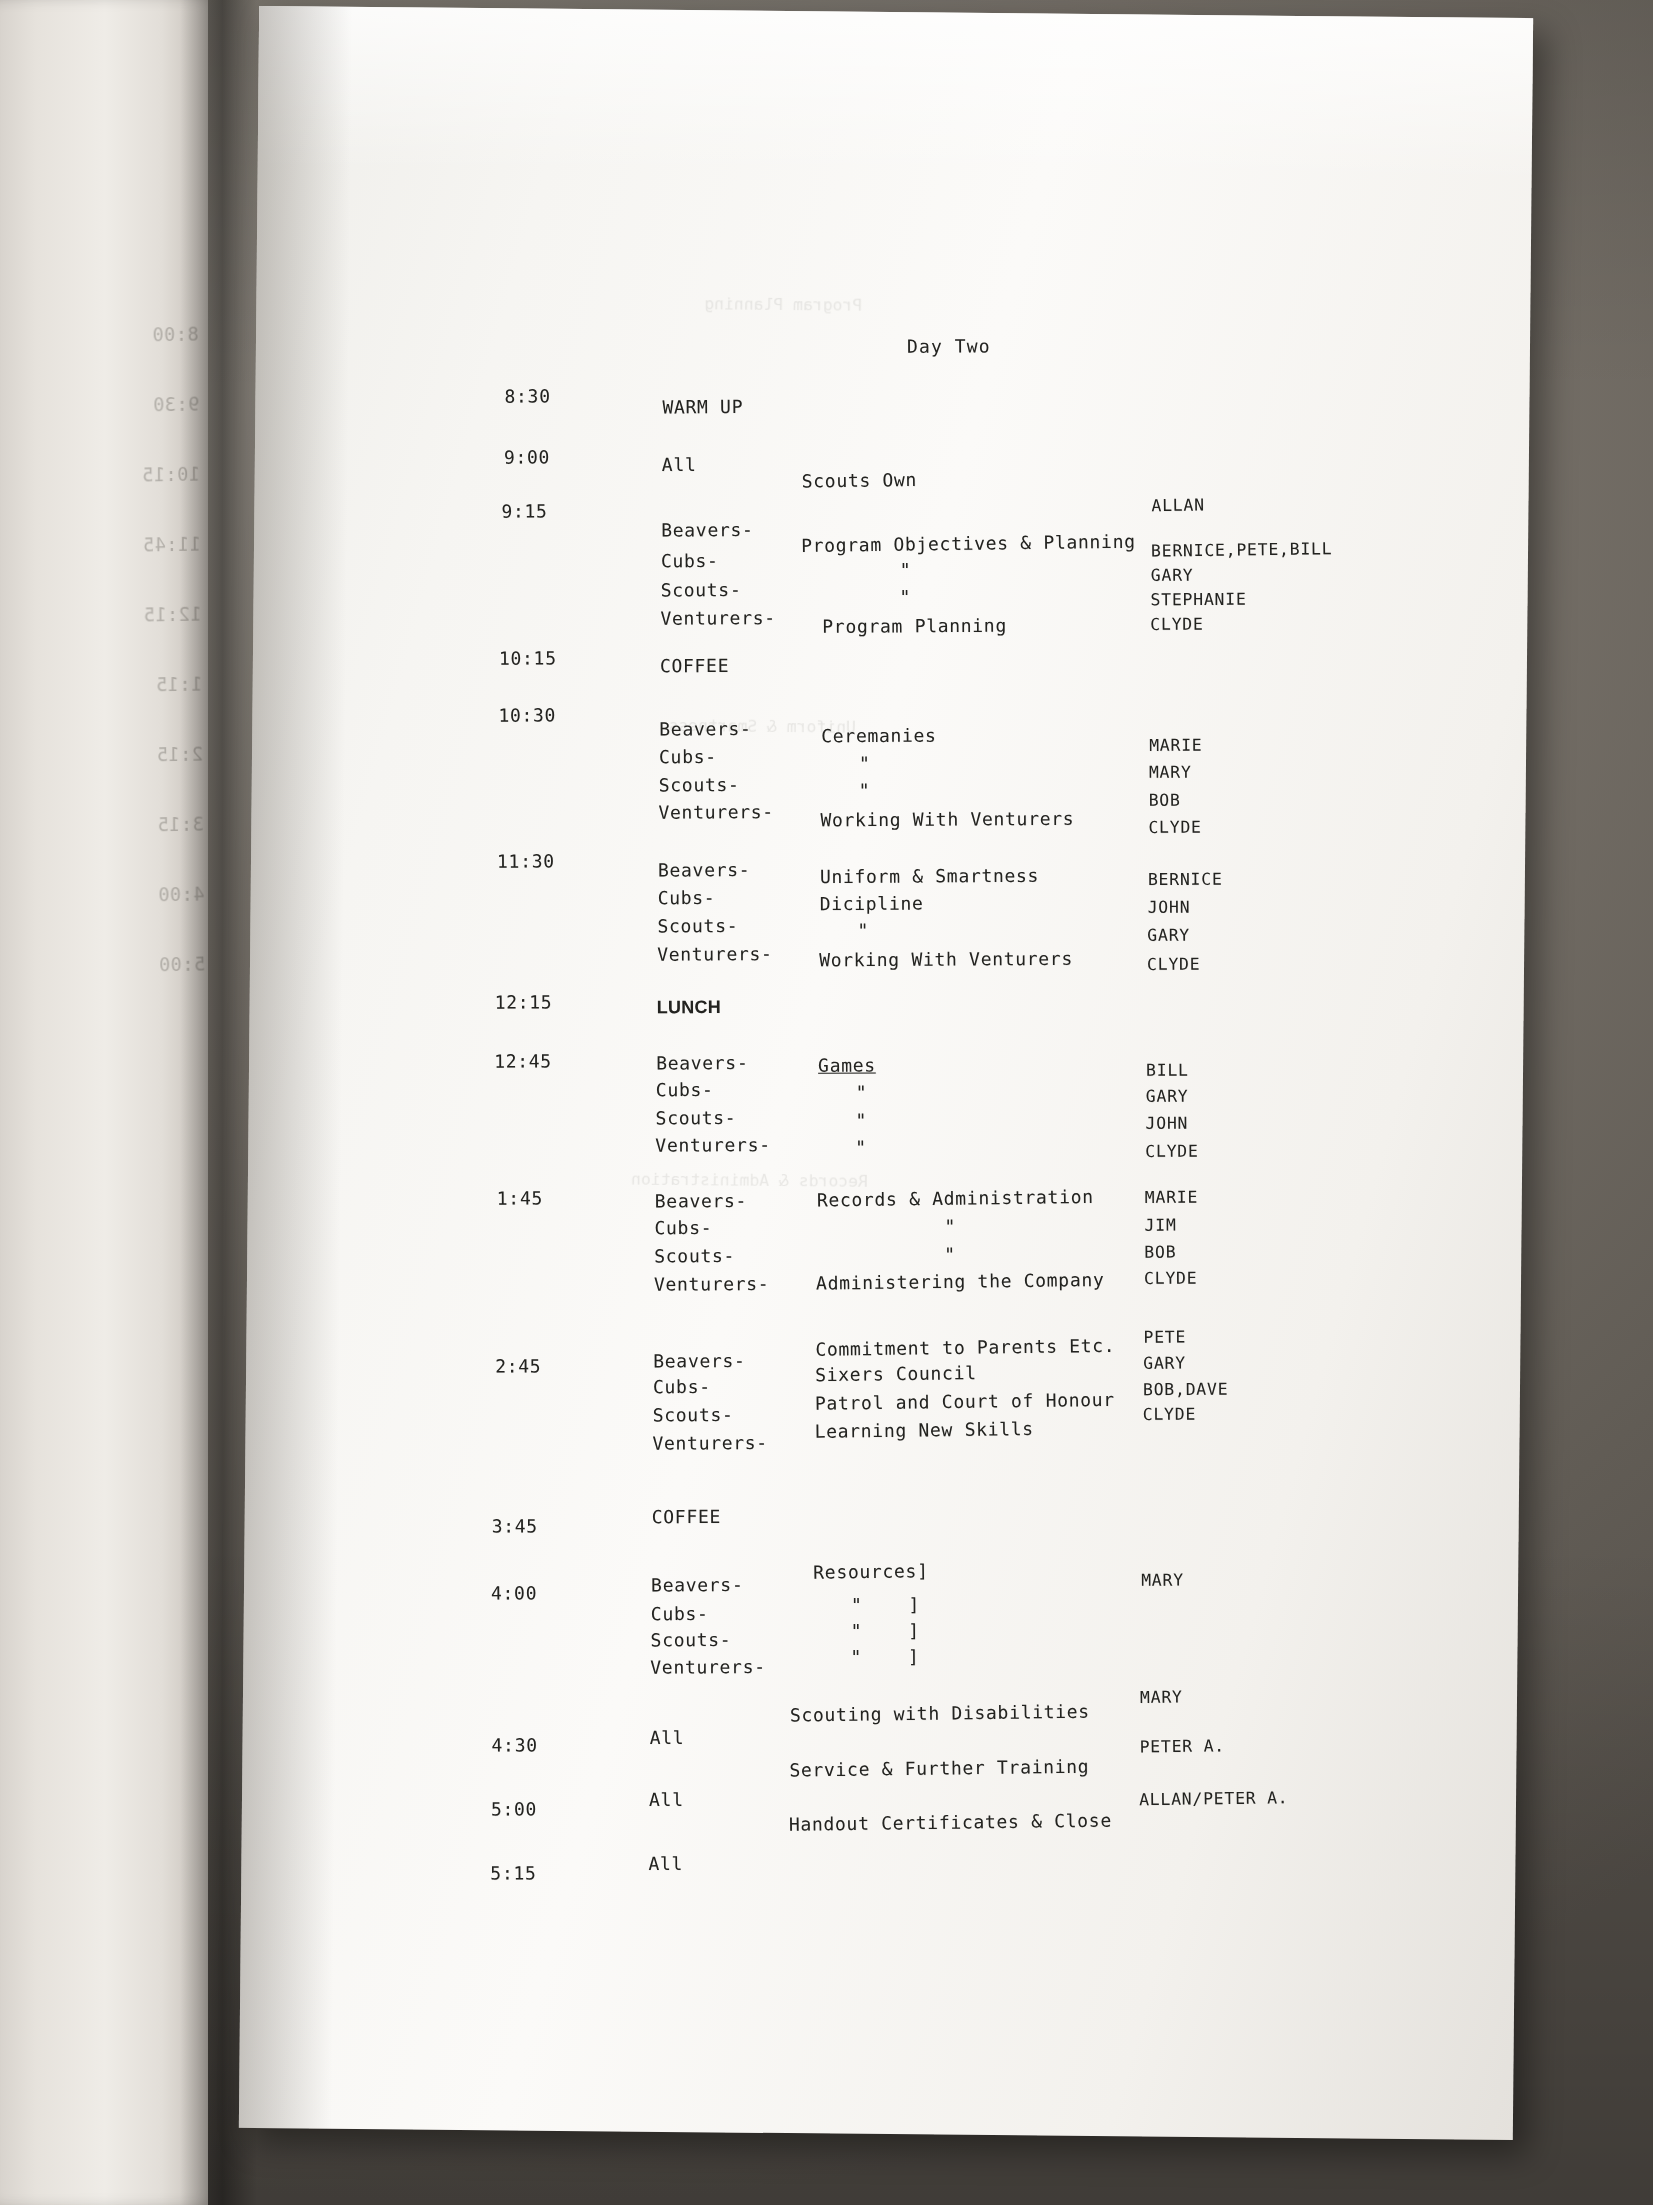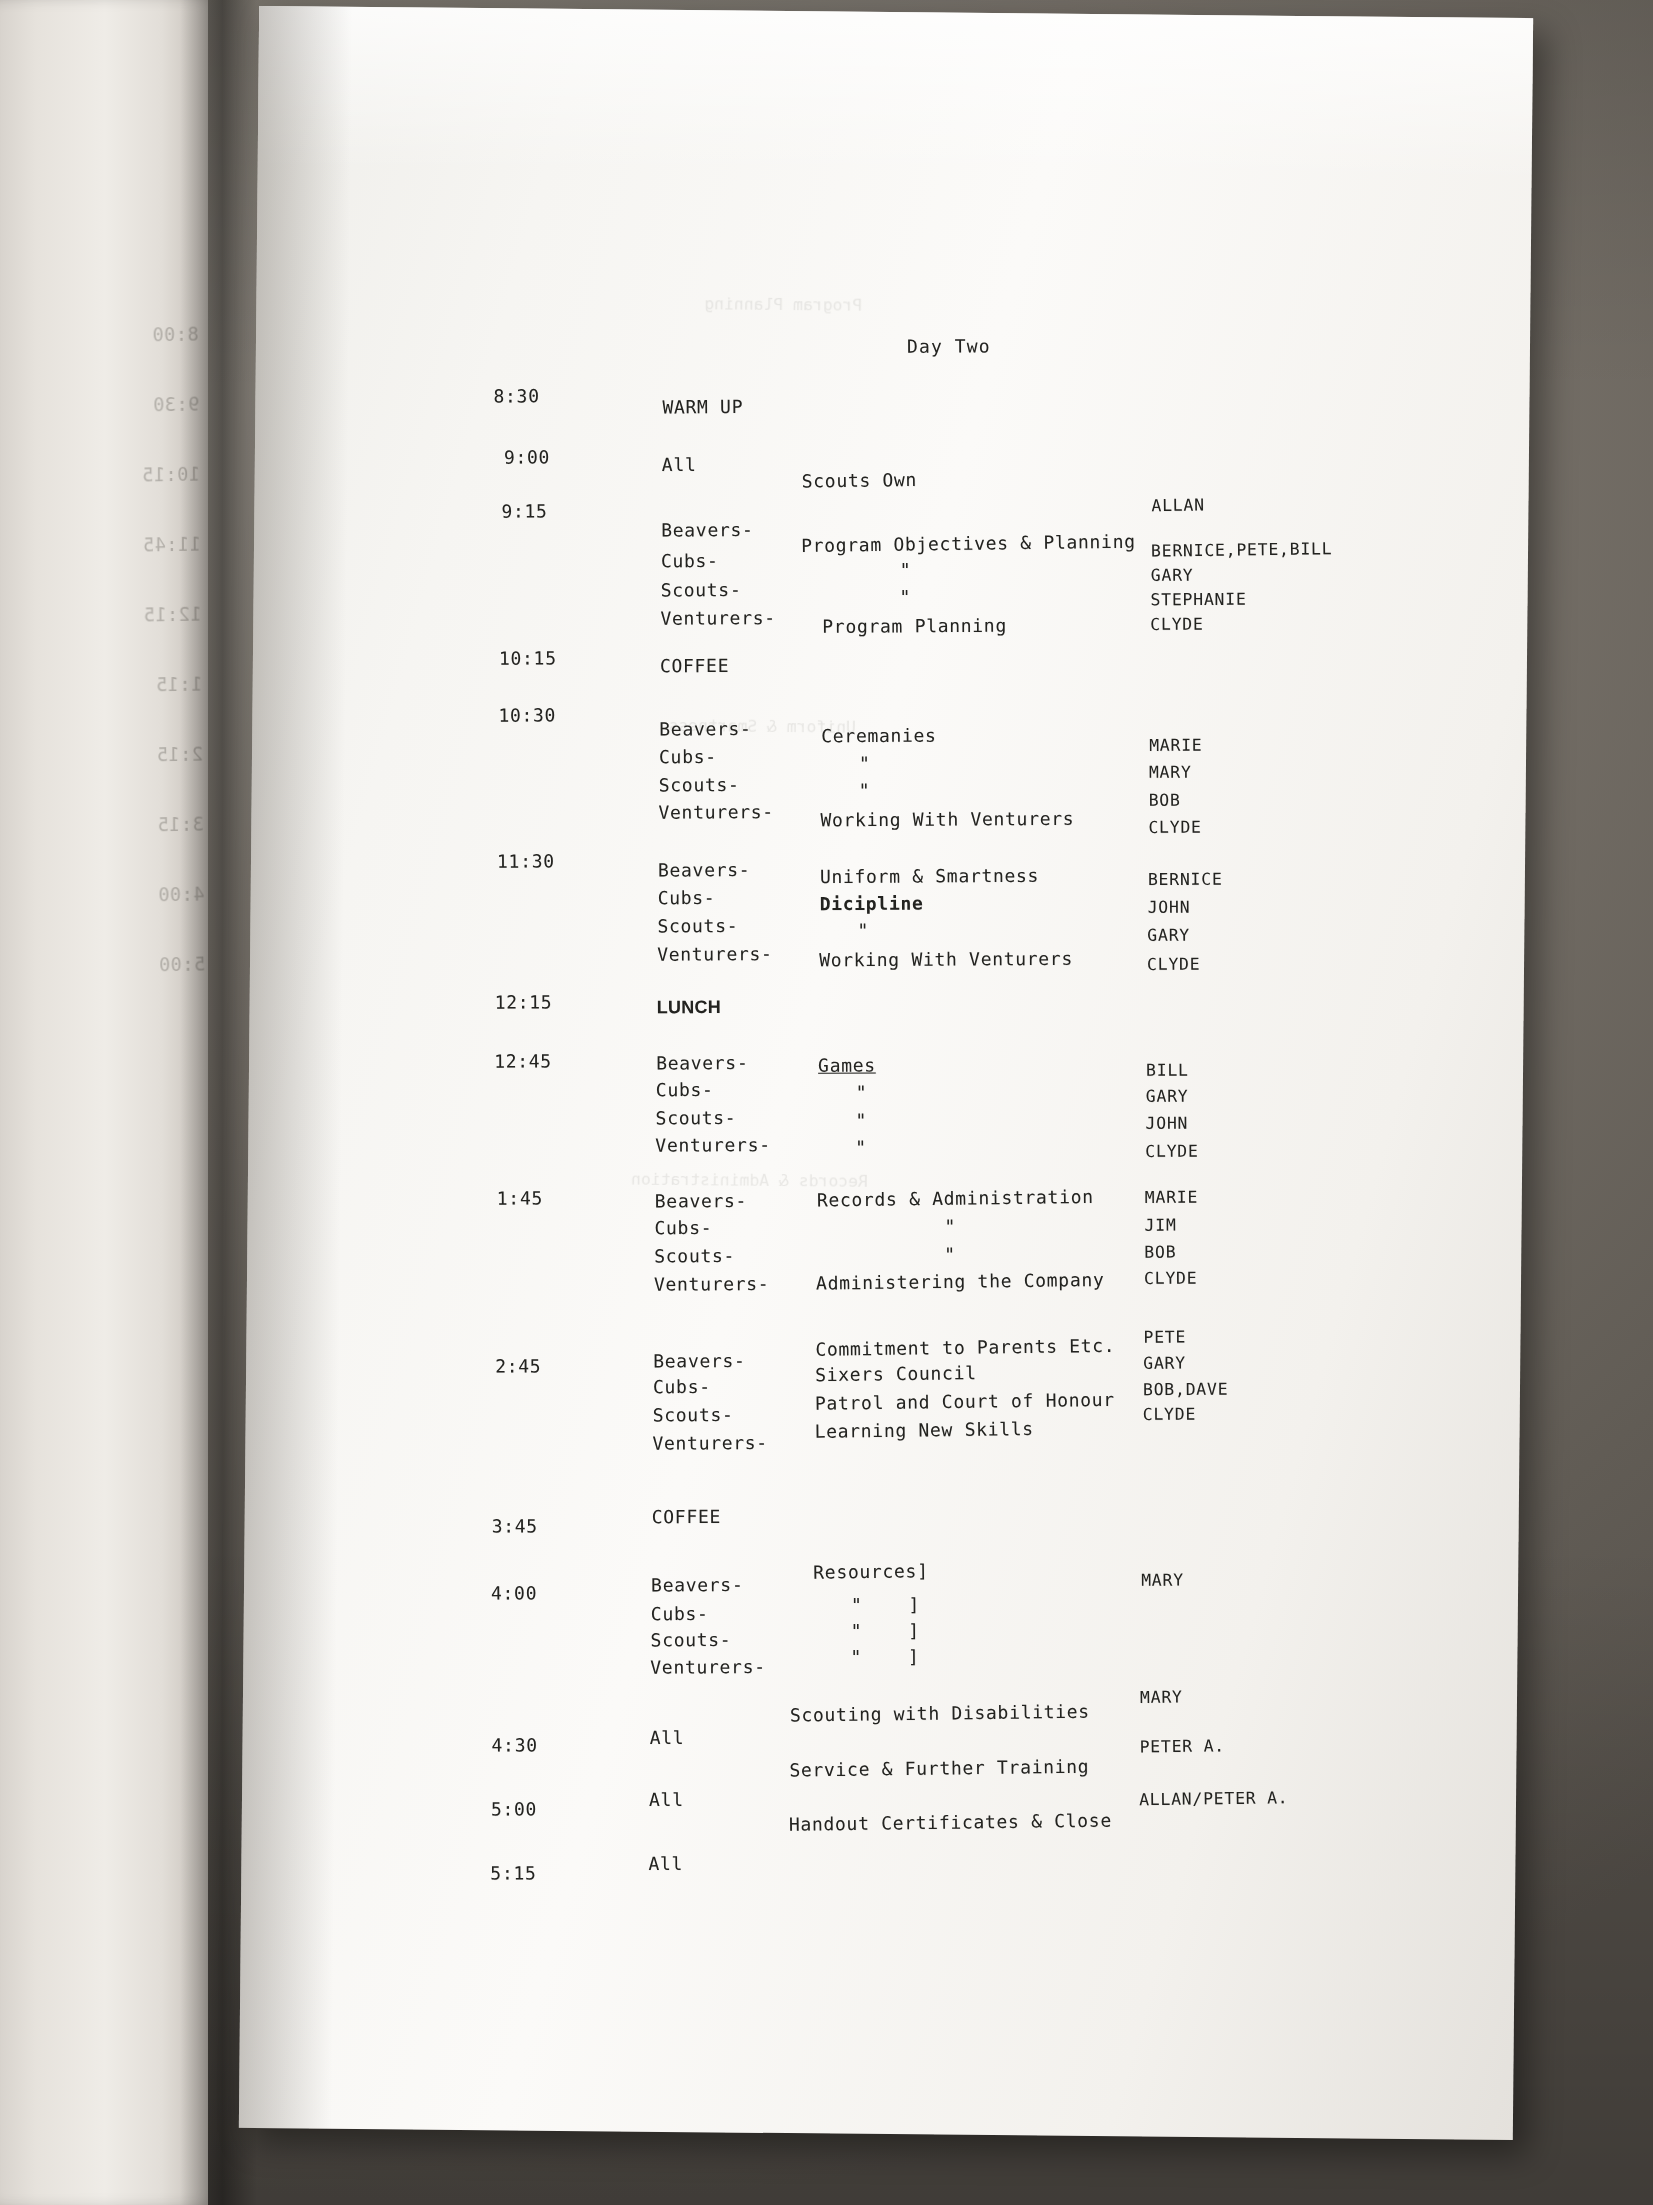--- a/index.html
+++ b/index.html
@@ -150,21 +150,21 @@
 <div id="page">
 
   <div class="bleed" style="left:448px; top:284px;">Program Planning</div>
   <div class="bleed" style="left:416px; top:706px;">Uniform &amp; Smartness</div>
   <div class="bleed" style="left:383px; top:1160px;">Records &amp; Administration</div>
 
   <div id="doc">
 
     <div class="t title skew1" style="left:651px; top:323px;">Day Two</div>
 
-    <div class="t skew1" style="left:238px;  top:377px;">8:30</div>
+    <div class="t skew1" style="left:249px;  top:377px;">8:30</div>
     <div class="t skew1" style="left:407px;  top:386px;">WARM UP</div>
 
     <div class="t skew1" style="left:249px;  top:438px;">9:00</div>
     <div class="t skew1" style="left:407px;  top:444px;">All</div>
     <div class="t skew2" style="left:547px; top:458px;">Scouts Own</div>
     <div class="t small skew2" style="left:897px; top:481px;">ALLAN</div>
 
     <div class="t skew1" style="left:247px;  top:492px;">9:15</div>
     <div class="t skew1" style="left:407px;  top:509px;">Beavers-</div>
     <div class="t skew2" style="left:547px; top:520px;">Program Objectives &amp; Planning</div>
@@ -201,21 +201,21 @@
     <div class="t skew1" style="left:407px;  top:791px;">Venturers-</div>
     <div class="t skew1" style="left:569px; top:796px;">Working With Venturers</div>
     <div class="t small skew1" style="left:897px; top:803px;">CLYDE</div>
 
     <div class="t skew1" style="left:246px;  top:842px;">11:30</div>
     <div class="t skew1" style="left:407px;  top:849px;">Beavers-</div>
     <div class="t skew1" style="left:569px; top:853px;">Uniform &amp; Smartness</div>
     <div class="t small skew1" style="left:897px; top:855px;">BERNICE</div>
 
     <div class="t skew1" style="left:407px;  top:877px;">Cubs-</div>
-    <div class="t skew1" style="left:569px; top:881px;font-weight:bold;">Dicipline</div>
+    <div class="t skew1" style="left:569px; top:881px;">Dicipline</div>
     <div class="t small skew1" style="left:897px; top:883px;">JOHN</div>
 
     <div class="t skew1" style="left:407px;  top:905px;">Scouts-</div>
     <div class="t skew1" style="left:607px; top:908px;">"</div>
     <div class="t small skew1" style="left:897px; top:911px;">GARY</div>
 
     <div class="t skew1" style="left:407px;  top:933px;">Venturers-</div>
     <div class="t skew1" style="left:569px; top:936px;">Working With Venturers</div>
     <div class="t small skew1" style="left:897px; top:940px;">CLYDE</div>
 

